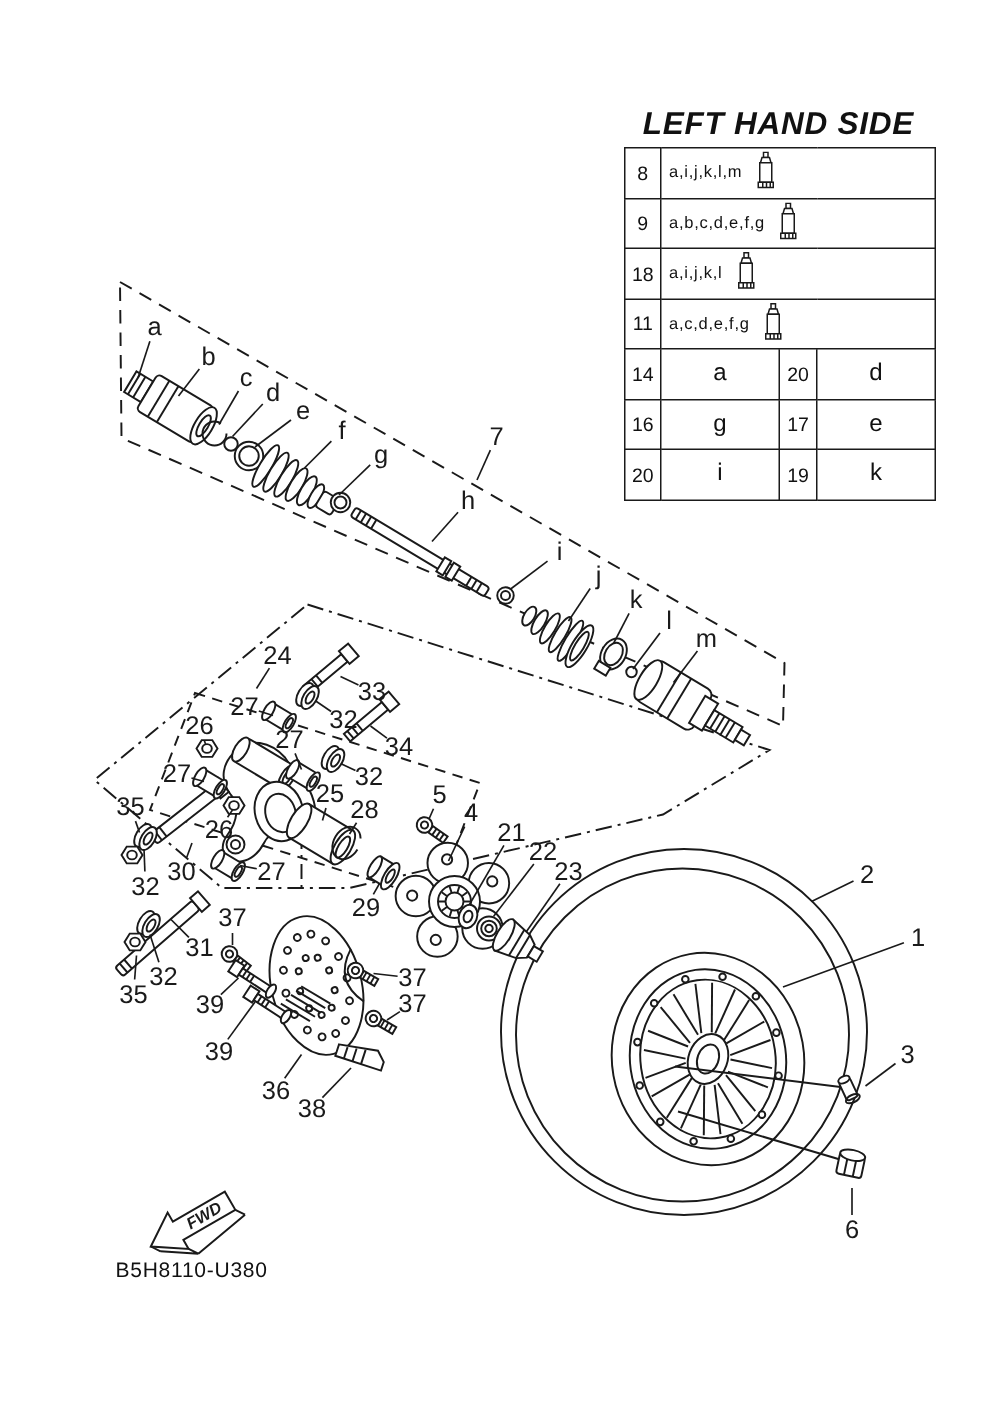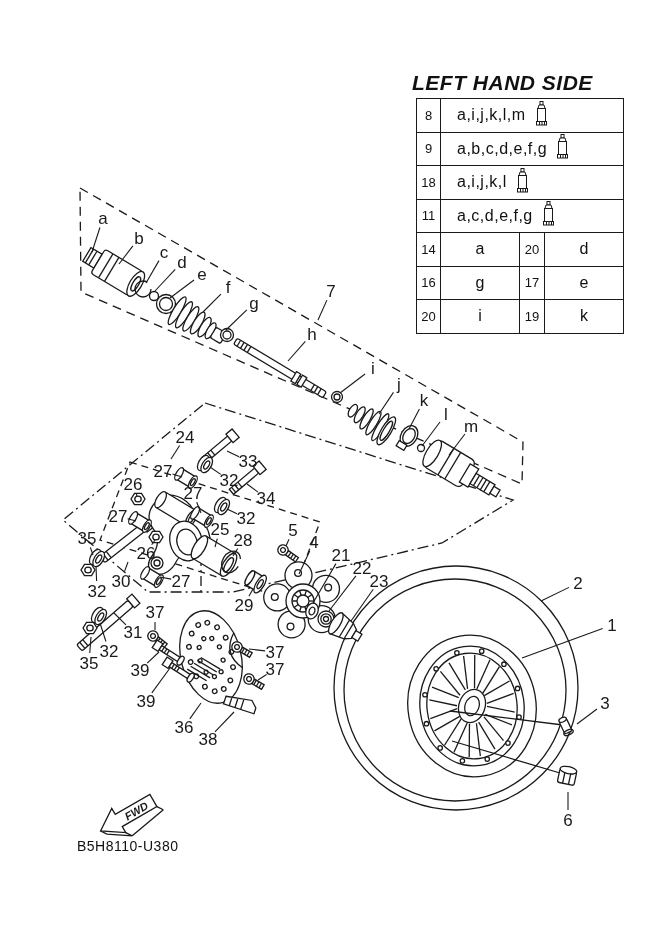--- a/index.html
+++ b/index.html
@@ -5,26 +5,26 @@
   html,body{margin:0;padding:0;background:#fff;}
   .page{position:relative;width:661px;height:935px;background:#fff;overflow:hidden;
         font-family:"Liberation Sans",sans-serif;color:#111;}
   #art{position:absolute;left:0;top:0;}
   #art .ln{stroke:#1a1a1a;fill:none;stroke-width:1.3;}
   #art .w{stroke:#1a1a1a;fill:#fff;stroke-width:1.3;}
   #art text{font-family:"Liberation Sans",sans-serif;font-size:17px;fill:#1a1a1a;
             text-anchor:middle;dominant-baseline:central;}
   #art .fwd-t{font-size:11px;font-weight:bold;font-style:italic;}
   #leaders line{stroke:#1a1a1a;stroke-width:1.1;}
-  .title{position:absolute;left:412px;top:71px;width:214px;
+  .title{position:absolute;left:412px;top:71px;width:214px;text-align:center;
          font-size:21px;font-style:italic;font-weight:bold;letter-spacing:.5px;white-space:nowrap;}
   .parts-table{position:absolute;left:416px;top:98px;border-collapse:collapse;table-layout:fixed;}
   .parts-table td{border:1.5px solid #1a1a1a;height:32.5px;padding:0;vertical-align:middle;background:#fff;}
   .parts-table td.num{font-size:13px;text-align:center;}
-  .parts-table td.letters{font-size:16px;padding-left:16px;white-space:nowrap;}
+  .parts-table td.letters{font-size:11px;padding-left:5px;white-space:nowrap;}
   .parts-table td.val{font-size:16px;text-align:center;}
   .parts-table td.blank{border:none;background:transparent;}
   .tube{display:inline-block;vertical-align:middle;margin-left:9px;}
   .lt{display:inline-block;vertical-align:middle;letter-spacing:.5px;}
   .part-code{position:absolute;left:77px;top:838px;font-size:14px;letter-spacing:.5px;}
 </style>
 </head>
 <body>
 
 <div class="page">

